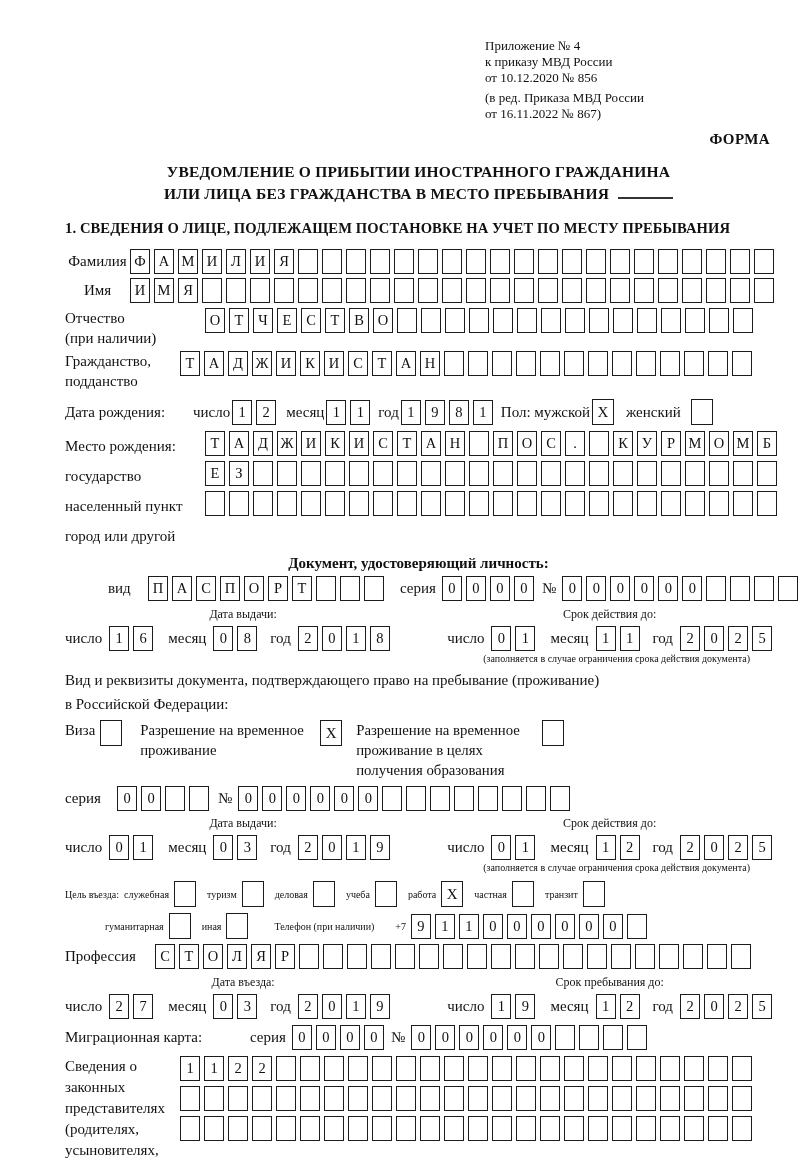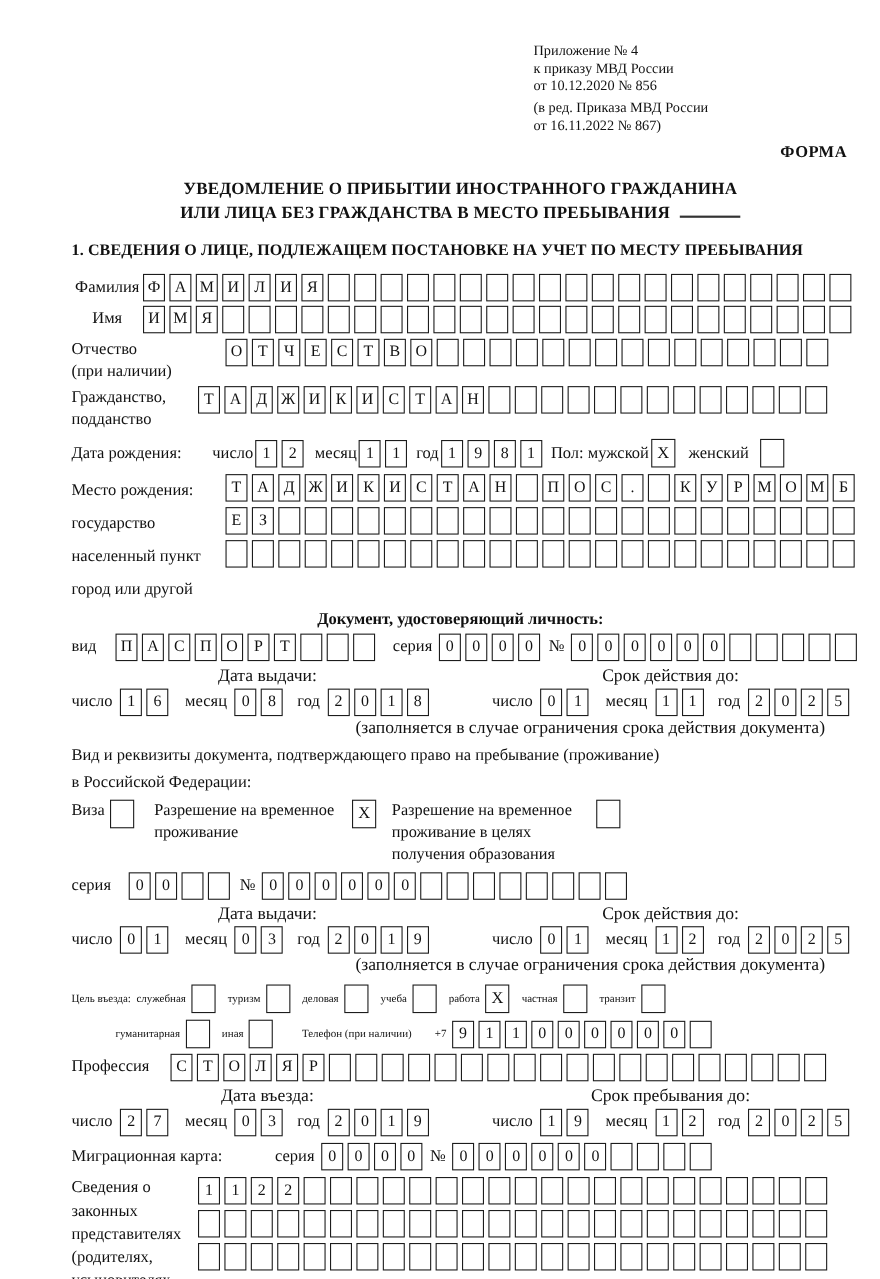--- a/index.html
+++ b/index.html
@@ -13,41 +13,41 @@
   .hdr{margin-left:420px;font-size:13px;line-height:16px;}
   .hdr-gap{height:4px;}
   .forma{text-align:right;font-weight:bold;font-size:15px;margin-top:9px;letter-spacing:.4px;padding-right:2px;}
   .title{text-align:center;font-weight:bold;font-size:15.5px;line-height:22px;margin-top:13px;letter-spacing:.2px;}
   .uline{display:inline-block;width:55px;border-bottom:2px solid #333;height:13px;margin-left:9px;}
   .sec{font-weight:bold;font-size:14.6px;margin-top:15px;letter-spacing:.1px;}
   
   .row{display:flex;align-items:center;}
   .row.top{align-items:flex-start;}
   .lbl{flex:none;font-size:15px;}
-  .w40{width:40px;}.w65{width:65px;text-align:center;}.w90{width:90px;}.w115{width:115px;}.w140{width:140px;}.w185{width:185px;}
+  .w40{width:40px;margin-left:43px;}.w65{width:65px;text-align:center;}.w90{width:90px;}.w115{width:115px;}.w140{width:140px;}.w185{width:185px;}
   .lbl2{line-height:20px;}
   .cells{display:flex;gap:4px;flex-wrap:nowrap;}
   .cell{
     flex:none;width:20px;height:25px;box-sizing:border-box;border:1.7px solid #1c1c1c;
     display:flex;align-items:center;justify-content:center;font-size:14.5px;background:#fff;
   }
   .box{
     flex:none;width:22px;height:26px;box-sizing:border-box;border:1.7px solid #1c1c1c;
     display:flex;align-items:center;justify-content:center;font-size:15px;background:#fff;
   }
   .vcol{display:flex;flex-direction:column;gap:5px;}
   .docheader{text-align:center;font-weight:bold;font-size:15px;margin-top:4px;}
   
   .dp{display:flex;}
   .dp-block{width:390px;}
   .dp-block.right{width:auto;margin-left:26px;}
-  .dp-h{text-align:center;font-size:16px;line-height:17px;}
+  .dp-h{text-align:center;font-size:12px;line-height:17px;}
   .dp-r{display:flex;align-items:center;gap:5px;margin-top:3px;}
   .sl{font-size:15px;margin-right:2px;}
-  .note{text-align:right;font-size:16px;margin-top:2px;padding-right:22px;}
+  .note{text-align:right;font-size:10px;margin-top:2px;padding-right:22px;}
   .plain{font-size:15px;line-height:19px;}
   
   .optrow{display:flex;align-items:flex-start;margin-top:6px;}
   .opt{display:flex;align-items:flex-start;}
   .olbl{font-size:14.8px;line-height:20px;}
   .olbl.c{text-align:left;}
   
   .prow{display:flex;align-items:center;}
   .pl{font-size:10px;margin-right:5px;}
   .pgap{margin-left:11px;}

